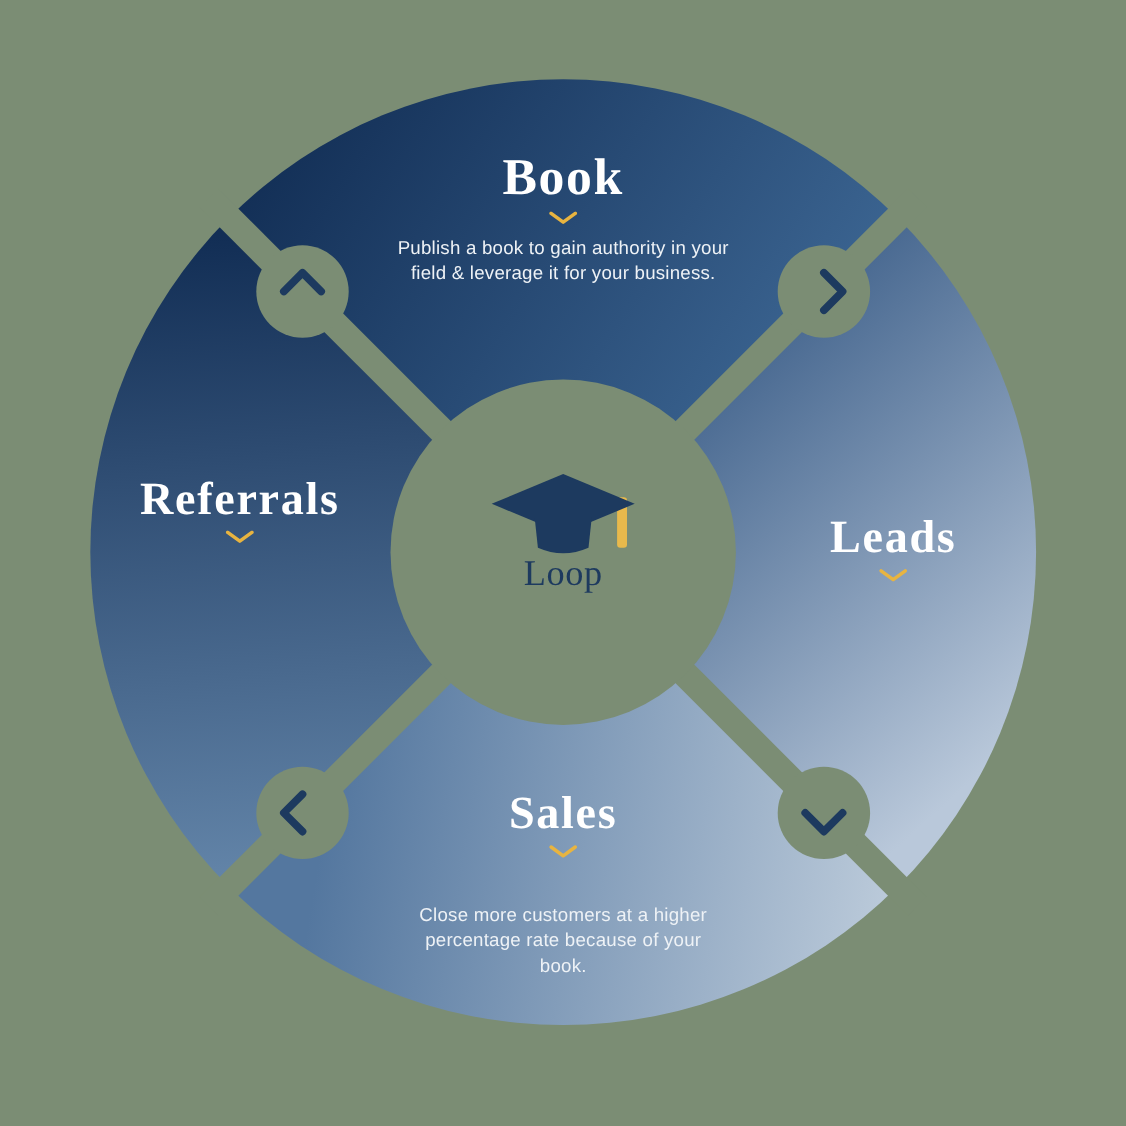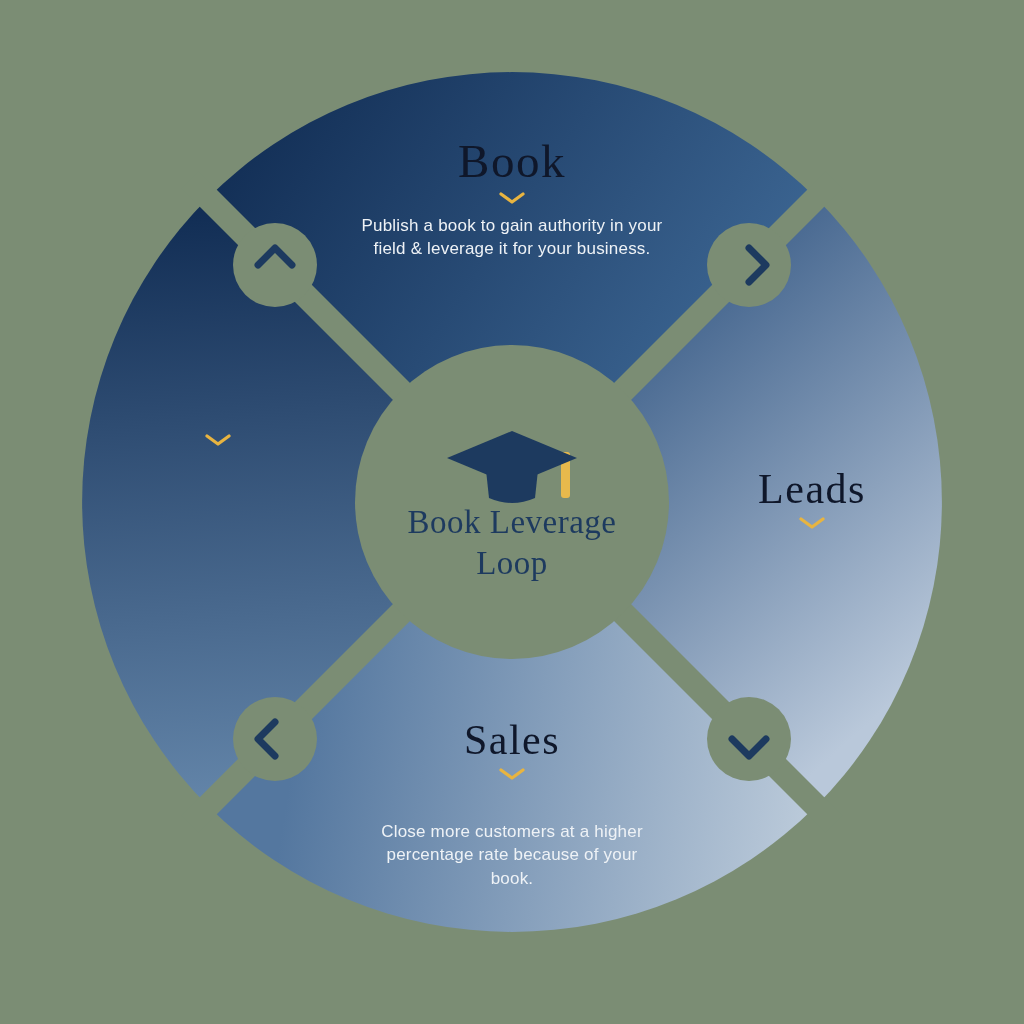--- a/index.html
+++ b/index.html
@@ -8,23 +8,23 @@
     width:1024px;height:1024px;
     background:#7b8d74;
     overflow:hidden;
     font-family:"Liberation Sans", sans-serif;
   }
   .wheel-svg{position:absolute;top:0;left:0;}
   .qt{position:absolute;text-align:center;color:#f4f6f8;}
   .qt h2{
     margin:0 0 4px 0;
     font-family:"Liberation Serif", serif;
-    font-weight:400;
+    font-weight:700;
     letter-spacing:1.5px;
-    color:#0f172a;
+    color:#ffffff;
   }
   .qt-book h2{font-size:47px;}
   .qt-referrals h2,.qt-leads h2,.qt-sales h2{font-size:42px;}
   .chevron{display:block;margin:4px auto 10px auto;}
   .qt p{
     margin:0 auto;
     font-size:17px;
     line-height:1.38;
     letter-spacing:.2px;
     color:#eef2f6;
@@ -132,23 +132,23 @@
 
   <div class="qt qt-sales">
     <h2>Sales</h2>
     <svg class="chevron" width="26" height="12" viewBox="0 0 26 12">
       <polyline points="2,2 13,10 24,2" fill="none" stroke="#e8b440" stroke-width="3.2" stroke-linecap="round" stroke-linejoin="round"></polyline>
     </svg>
     <p>Close more customers at a higher percentage rate because of your book.</p>
   </div>
 
   <div class="qt qt-referrals">
+    <h2>Referrals</h2>
     <svg class="chevron" width="26" height="12" viewBox="0 0 26 12">
       <polyline points="2,2 13,10 24,2" fill="none" stroke="#e8b440" stroke-width="3.2" stroke-linecap="round" stroke-linejoin="round"></polyline>
     </svg>
   </div>
 
   <div class="center-label">
-    <div>Book Leverage</div>
     <div>Loop</div>
   </div>
 
 </div>
 
 </body></html>

